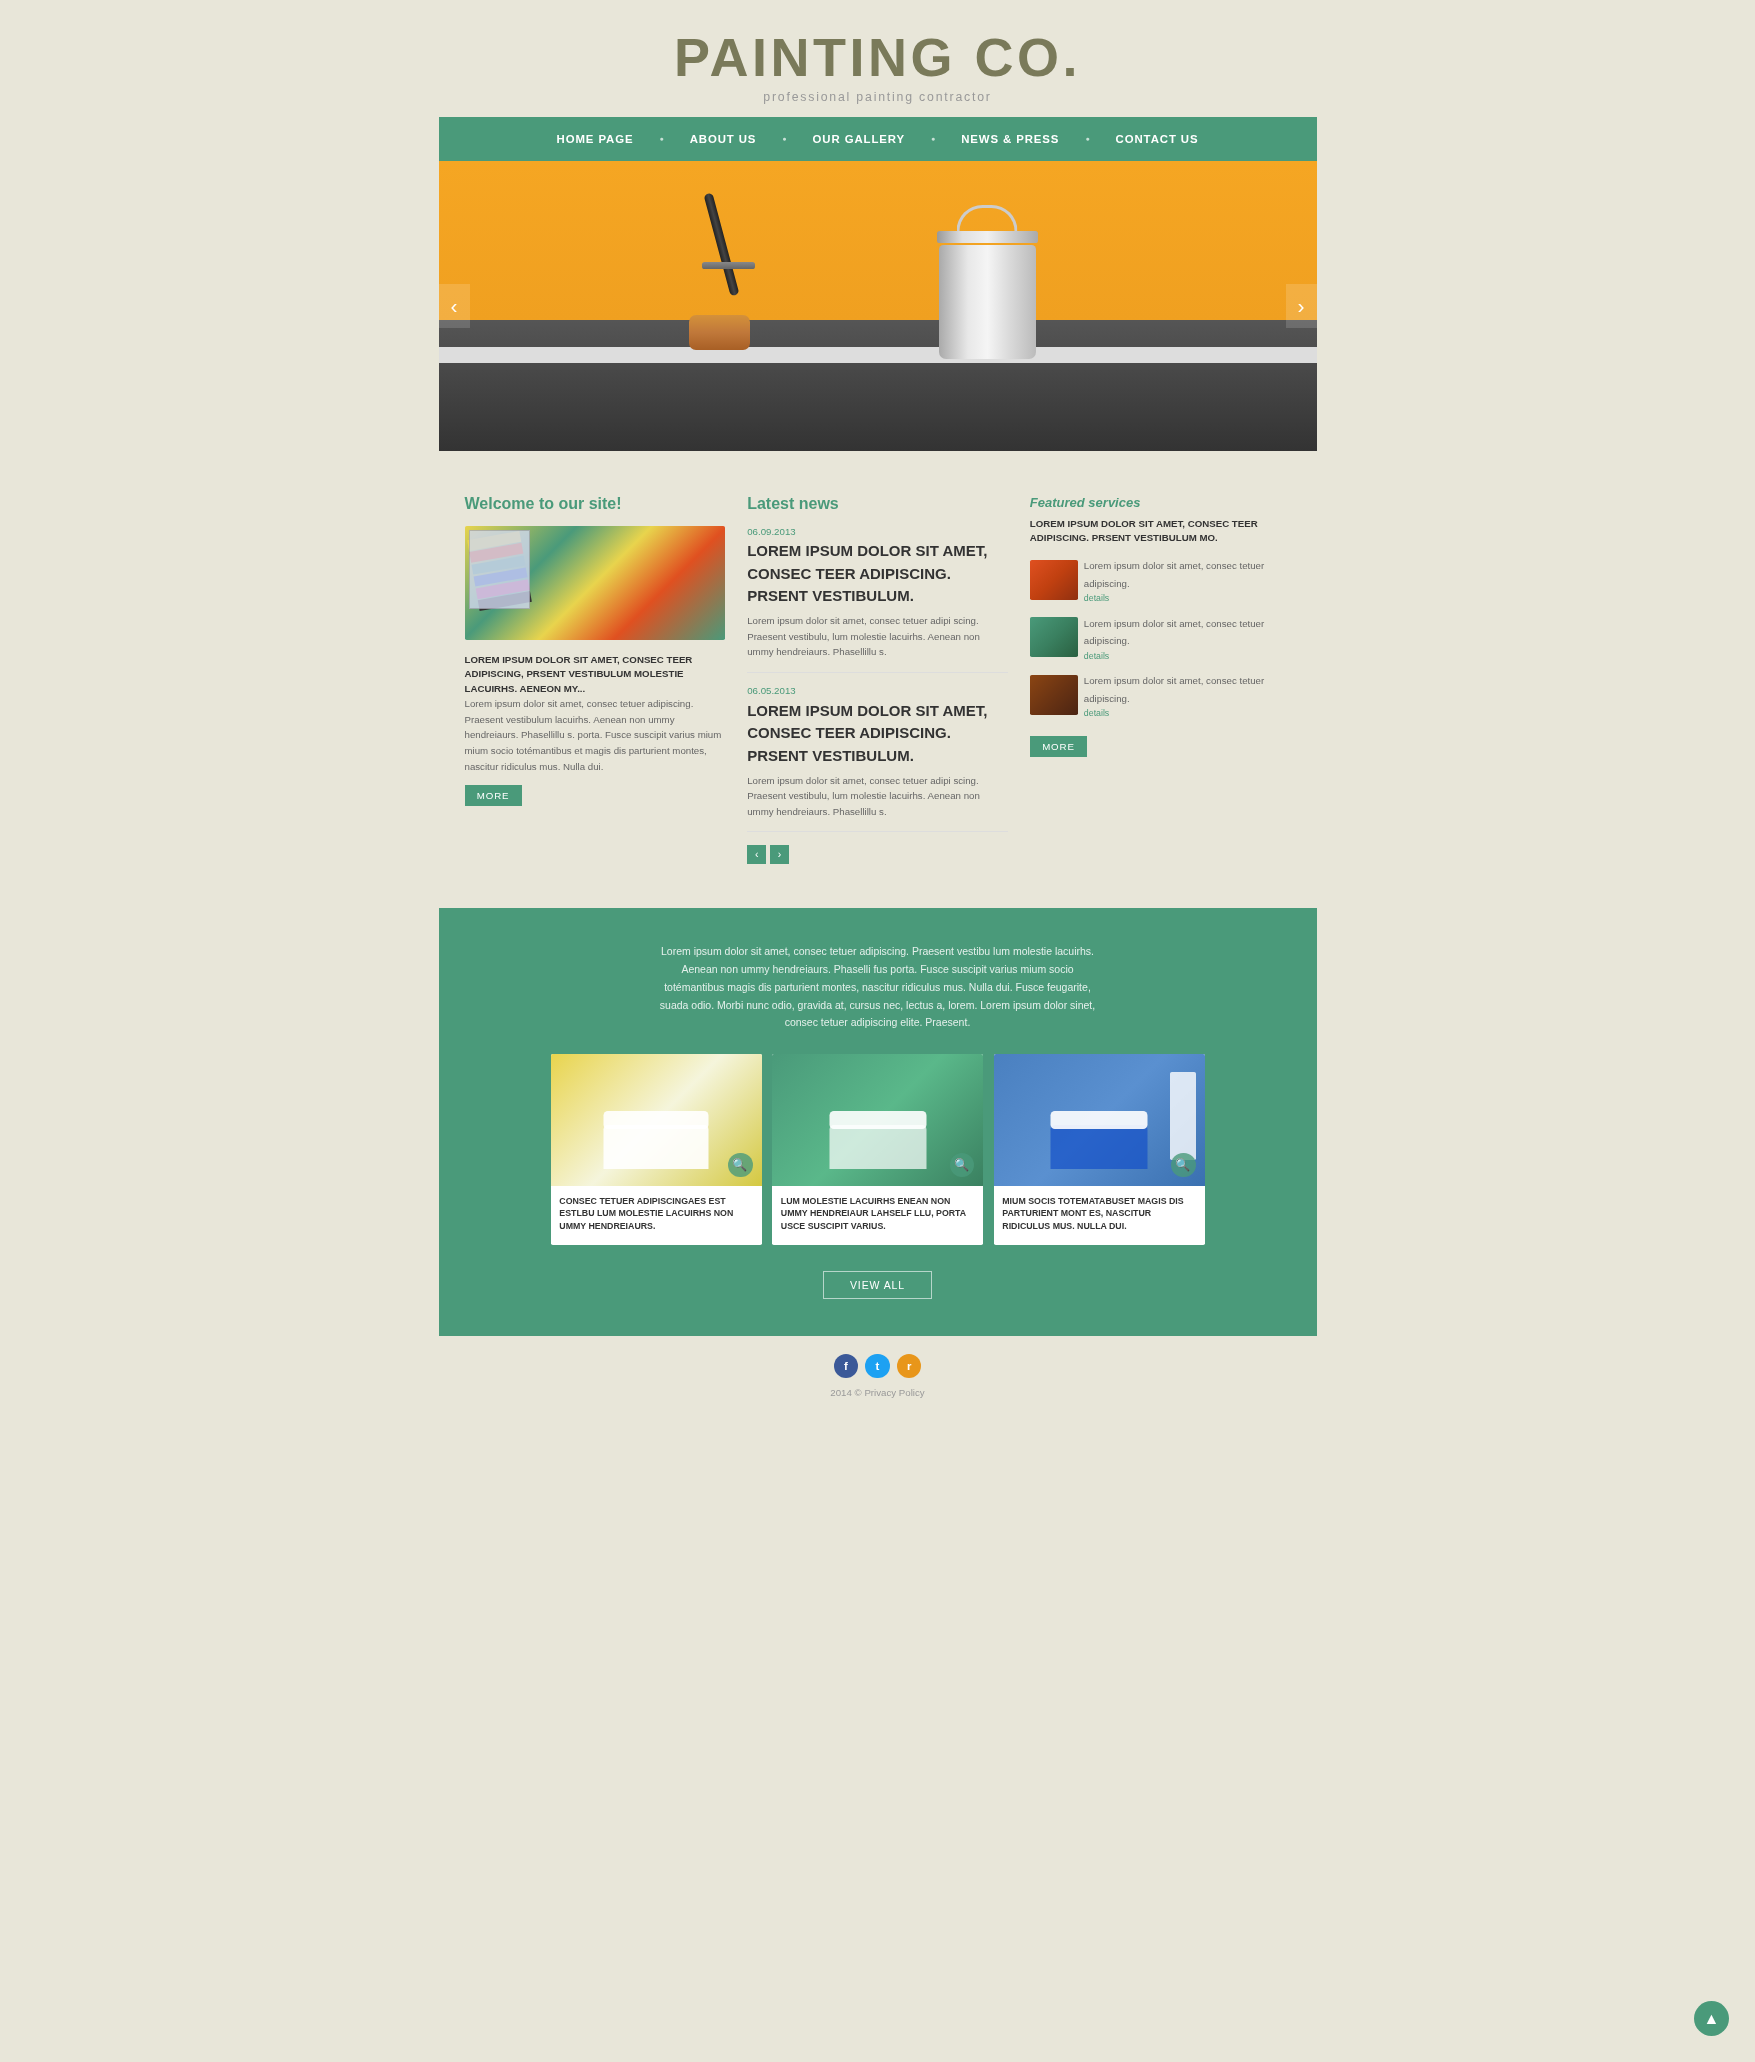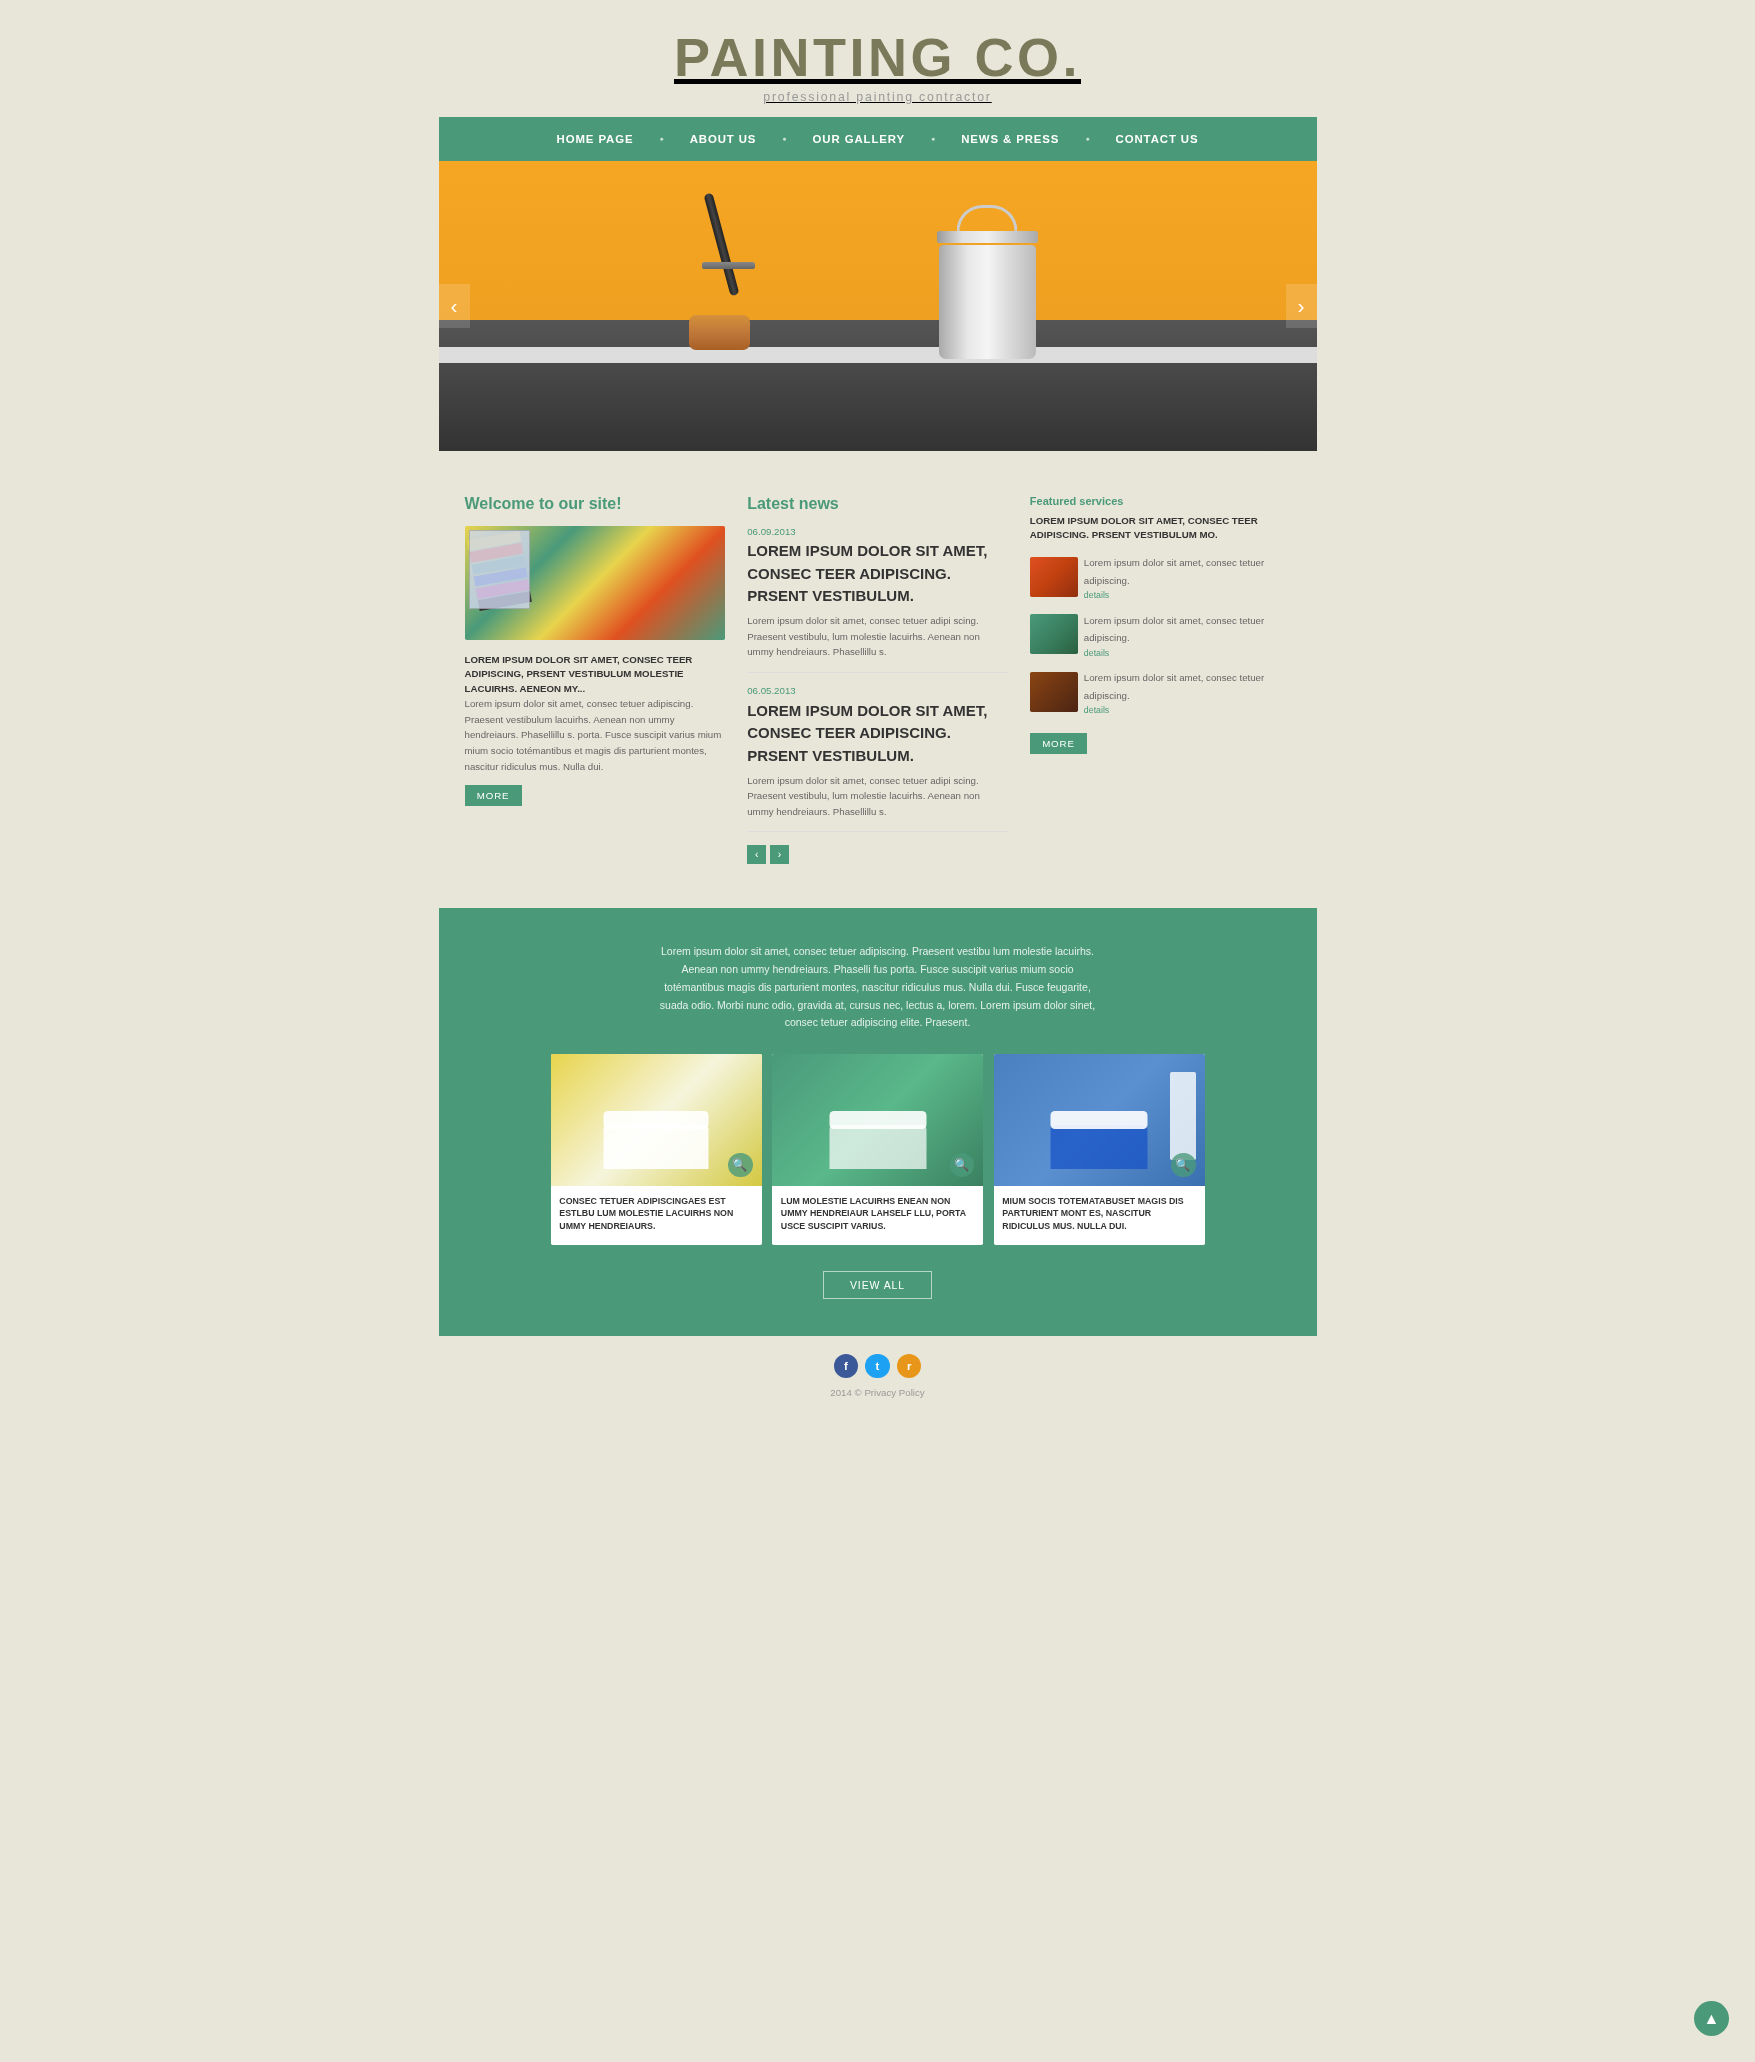--- a/index.html
+++ b/index.html
@@ -8,21 +8,20 @@
       background-color: #e8e6d9;
       width: 878px;
       margin: 0 auto;
     }
 
     
     .site-header {
       text-align: center;
       padding: 26px 0 13px;
       background-color: #e8e6d9;
-      text-decoration: underline;
     }
     .site-title {
       font-size: 54px;
       font-weight: 900;
       color: #7a7a5a;
       letter-spacing: 3.5px;
       font-family: Arial, sans-serif;
       text-transform: uppercase;
     }
     .site-subtitle {
@@ -275,23 +274,24 @@
       cursor: pointer;
       font-size: 10.5px;
       display: flex;
       align-items: center;
       justify-content: center;
     }
 
     
     .featured-title {
       color: #4a9a7a;
-      font-size: 11px;
+      font-size: 13px;
       font-weight: bold;
       margin-bottom: 7px;
+      font-style: italic;
     }
     .featured-intro {
       font-size: 9.7px;
       font-weight: bold;
       color: #333;
       text-transform: uppercase;
       margin-bottom: 10.5px;
       line-height: 1.5;
     }
     .service-item {

